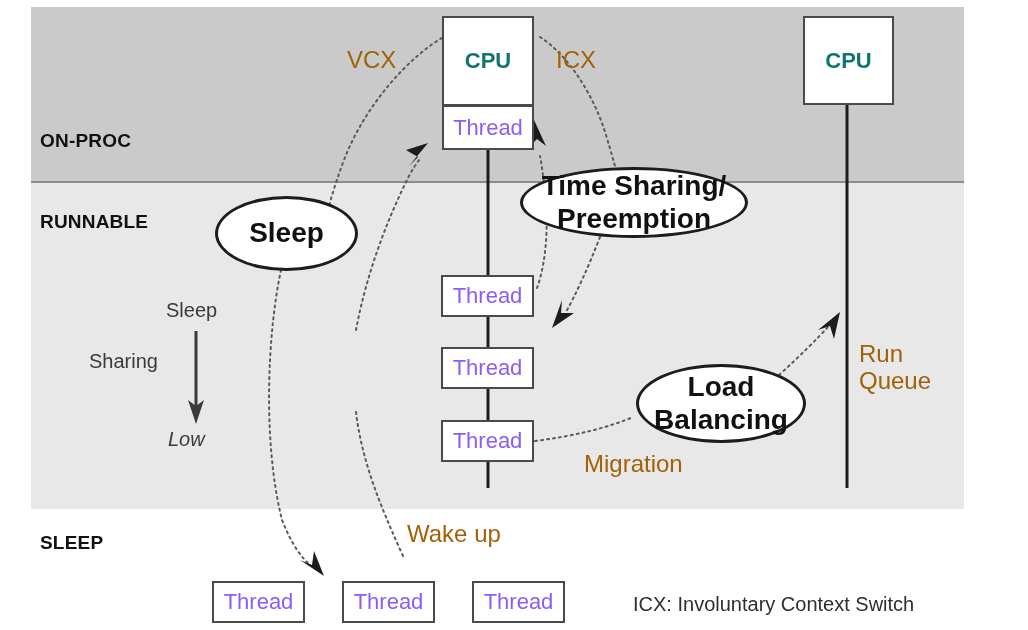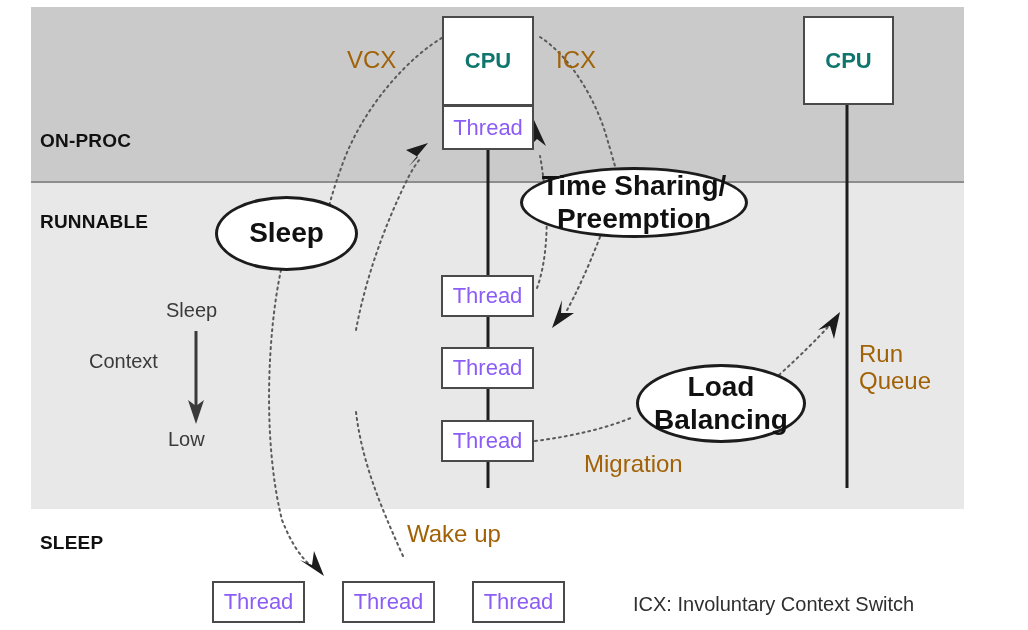--- a/index.html
+++ b/index.html
@@ -184,18 +184,18 @@
   </div>
 
   <div class="txt edge-label" style="left:347px; top:47px;">VCX</div>
   <div class="txt edge-label" style="left:556px; top:47px;">ICX</div>
   <div class="txt edge-label" style="left:584px; top:451px;">Migration</div>
   <div class="txt edge-label" style="left:407px; top:521px;">Wake up</div>
   <div class="txt edge-label" style="left:859px; top:341px;">Run
 Queue</div>
 
   <div class="txt small-caps-label" style="left:166px; top:299px;">Sleep</div>
-  <div class="txt small-caps-label" style="left:89px; top:350px;">Context</div>
-  <div class="txt small-caps-label" style="left:168px; top:428px;">Low</div>
+  <div class="txt small-caps-label" style="left:89px; top:350px;">Sharing</div>
+  <div class="txt small-caps-label" style="left:168px; top:428px;font-style:italic;">Low</div>
 
   <div class="txt legend-line" style="left:633px; top:593px;">ICX: Involuntary Context Switch</div>
 
 </div>
 
 </body></html>

